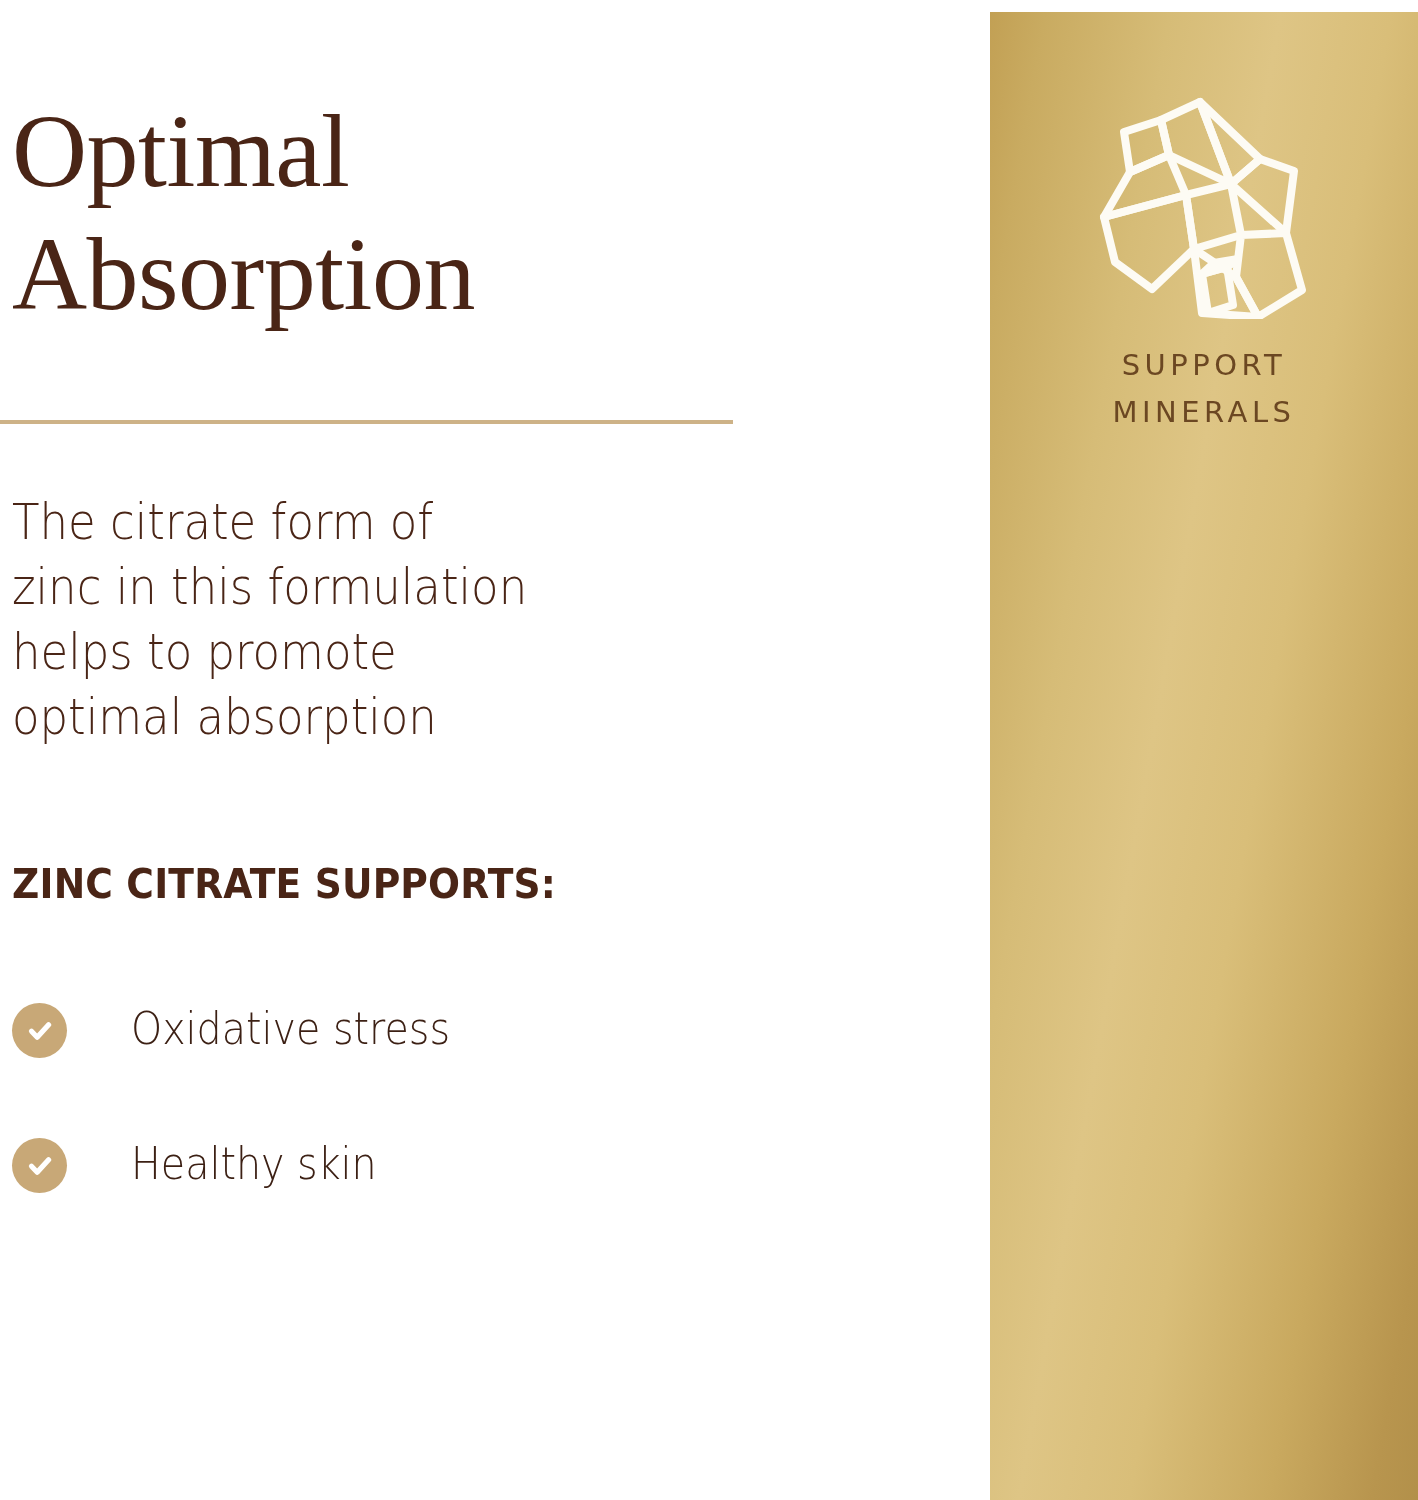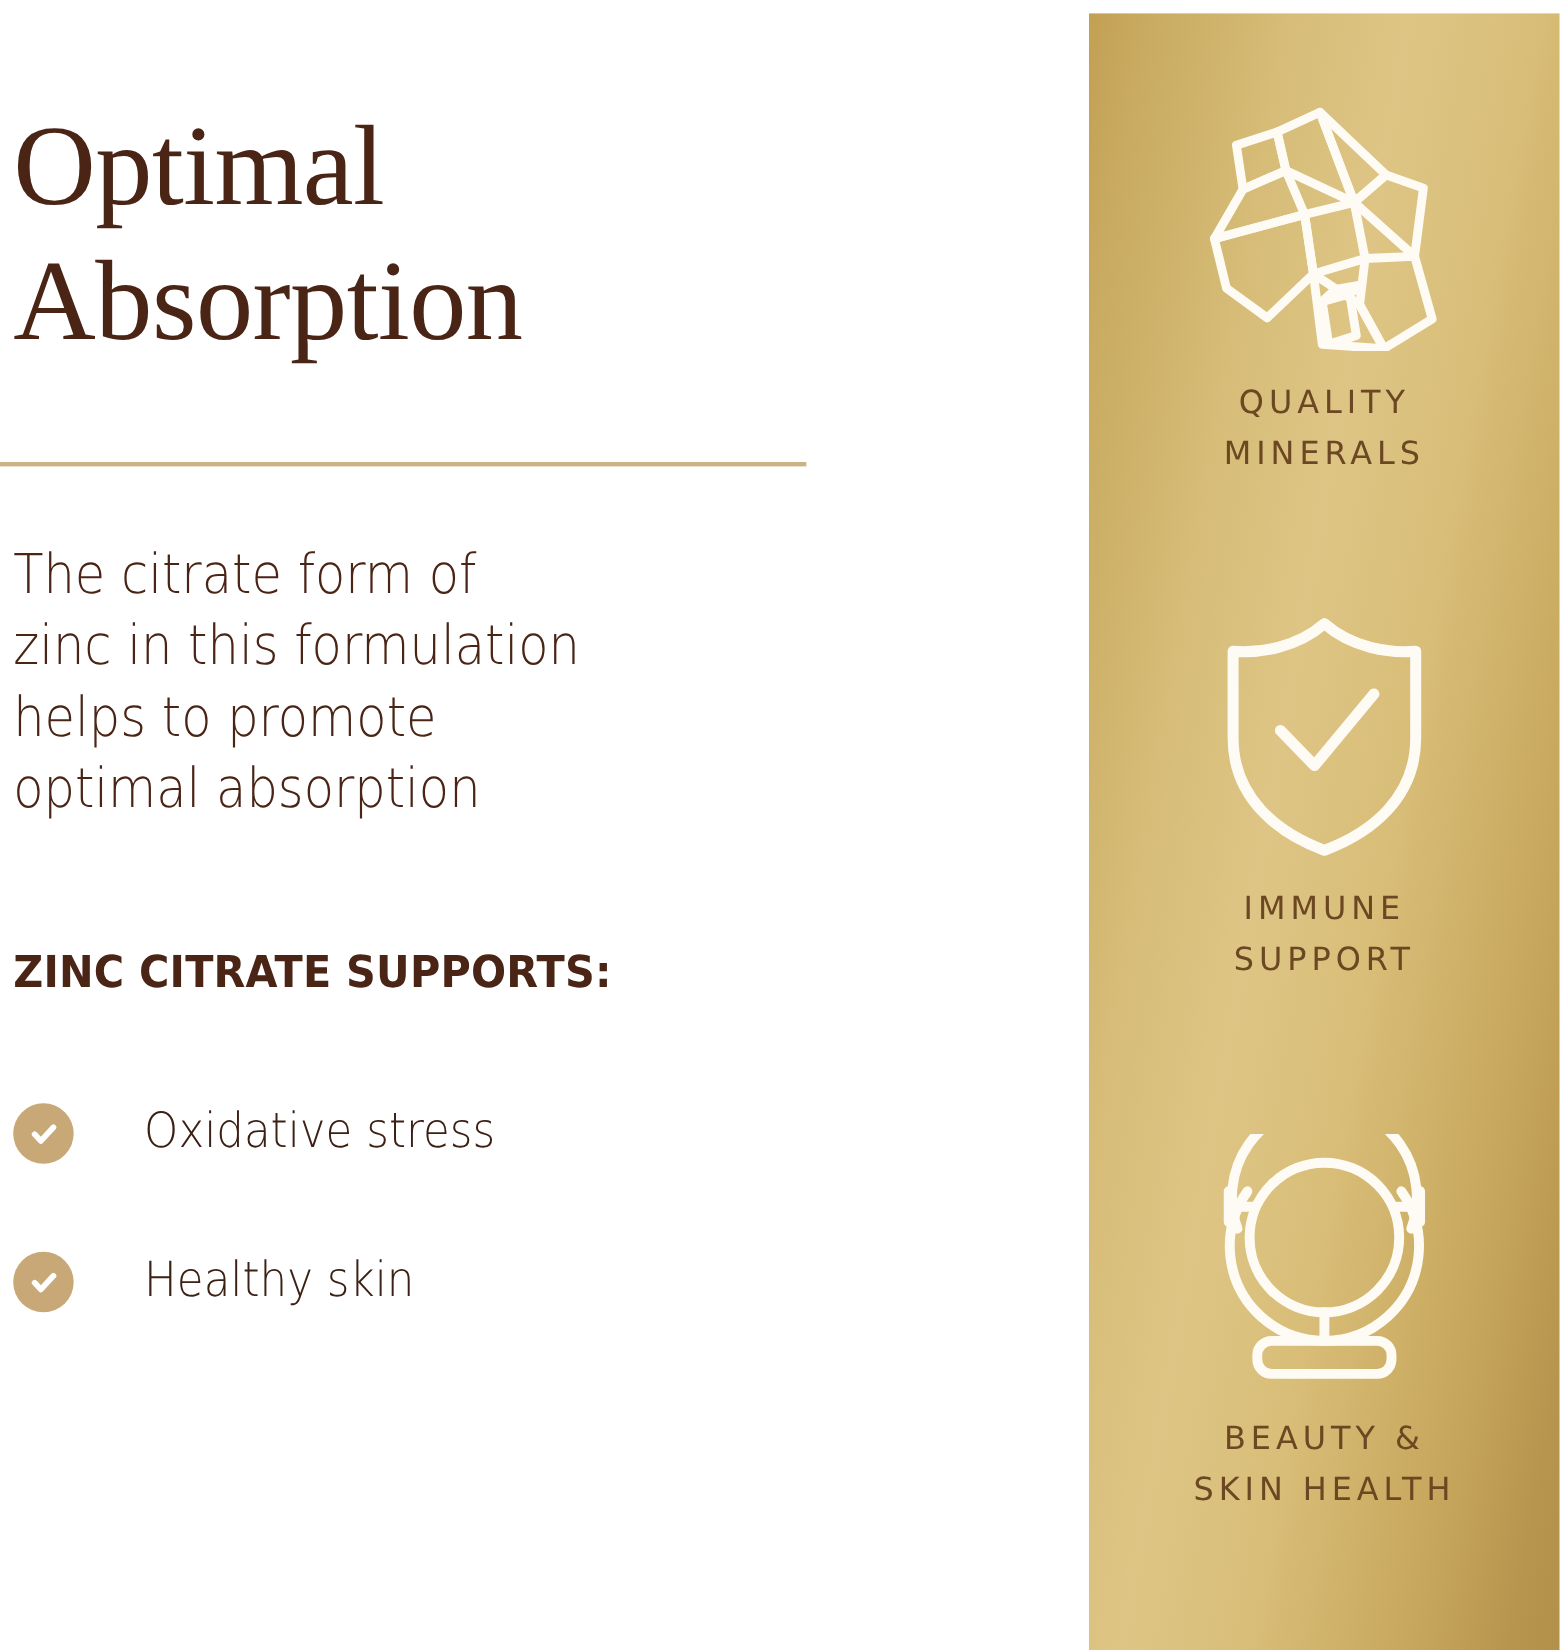--- a/index.html
+++ b/index.html
@@ -250,66 +250,20 @@
             <path d="M151 144 L196 142 L212 199 L168 226 L146 186 Z"></path>
 
             <path d="M104 158 L146 186 L168 226 L112 222 Z"></path>
 
             <path d="M112 183 L137 176 L143 214 L118 222 Z"></path>
 
             <path d="M112 183 L124 172 L148 168 L137 176 Z"></path>
           </g>
         </svg>
       </div>
-      <div class="feature-label">QUALITY
+      <div class="feature-label">SUPPORT
 MINERALS</div>
     </div>
 
-    <div class="feature feature-2">
-      <div class="feature-icon small">
-        <svg width="190" height="222" viewBox="0 0 190 222" aria-hidden="true">
-          <g fill="none" stroke="#fdfbf4" stroke-width="10" stroke-linejoin="round" stroke-linecap="round">
-            <path d="M95 8
-                     C 70 30, 36 35, 12 33
-                     L 12 112
-                     C 12 166, 52 198, 95 214
-                     C 138 198, 178 166, 178 112
-                     L 178 33
-                     C 154 35, 120 30, 95 8 Z"></path>
-            <path d="M55 105 L86 137 L140 72"></path>
-          </g>
-        </svg>
-      </div>
-      <div class="feature-label">IMMUNE
-SUPPORT</div>
-    </div>
-
-    <div class="feature feature-3">
-      <div class="feature-icon">
-        <svg width="218" height="232" viewBox="0 0 218 232" aria-hidden="true">
-          <g fill="none" stroke="#fdfbf4" stroke-width="9" stroke-linejoin="round" stroke-linecap="round">
-
-            <path d="M39 52
-                     A 86 86 0 1 0 179 52"></path>
-            <path d="M39 52
-                     A 86 86 0 0 1 179 52" stroke-dasharray="0 0" opacity="0"></path>
-
-            <path d="M30 86
-                     A 84 84 0 1 1 188 86"></path>
-
-            <path d="M22 52 L22 80 M22 66 L44 66"></path>
-
-            <path d="M196 52 L196 80 M196 66 L174 66"></path>
-
-            <circle cx="109" cy="94" r="68"></circle>
-
-            <path d="M109 162 L109 188"></path>
-
-            <rect x="48" y="188" width="122" height="30" rx="13"></rect>
-          </g>
-        </svg>
-      </div>
-      <div class="feature-label">BEAUTY &amp;
-SKIN HEALTH</div>
-    </div>
+
 
   </div>
 </div>
 
 </body></html>

